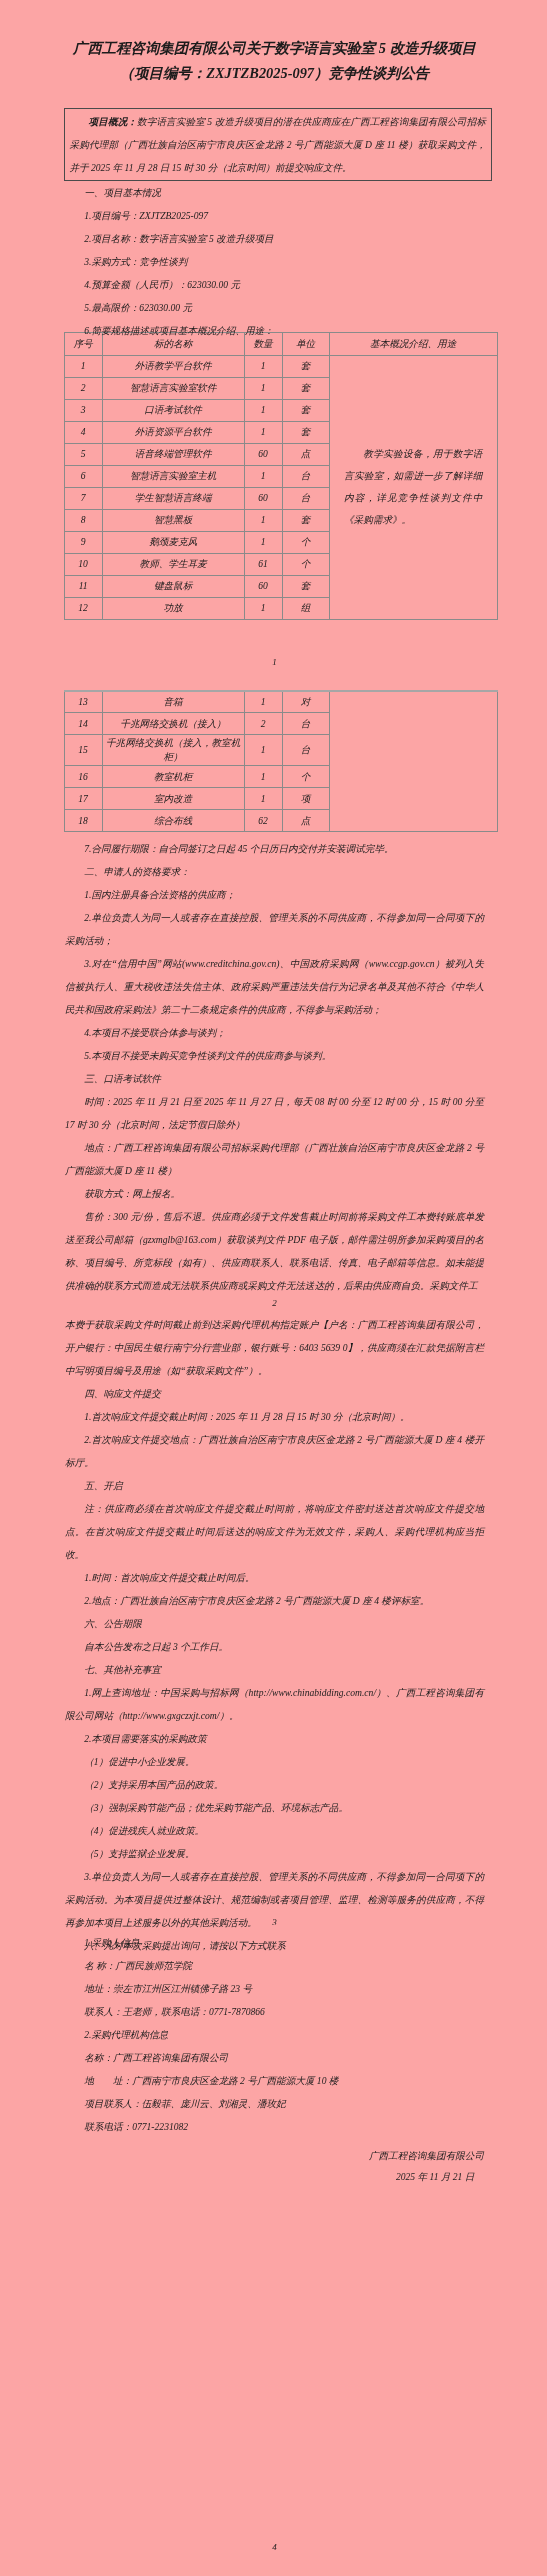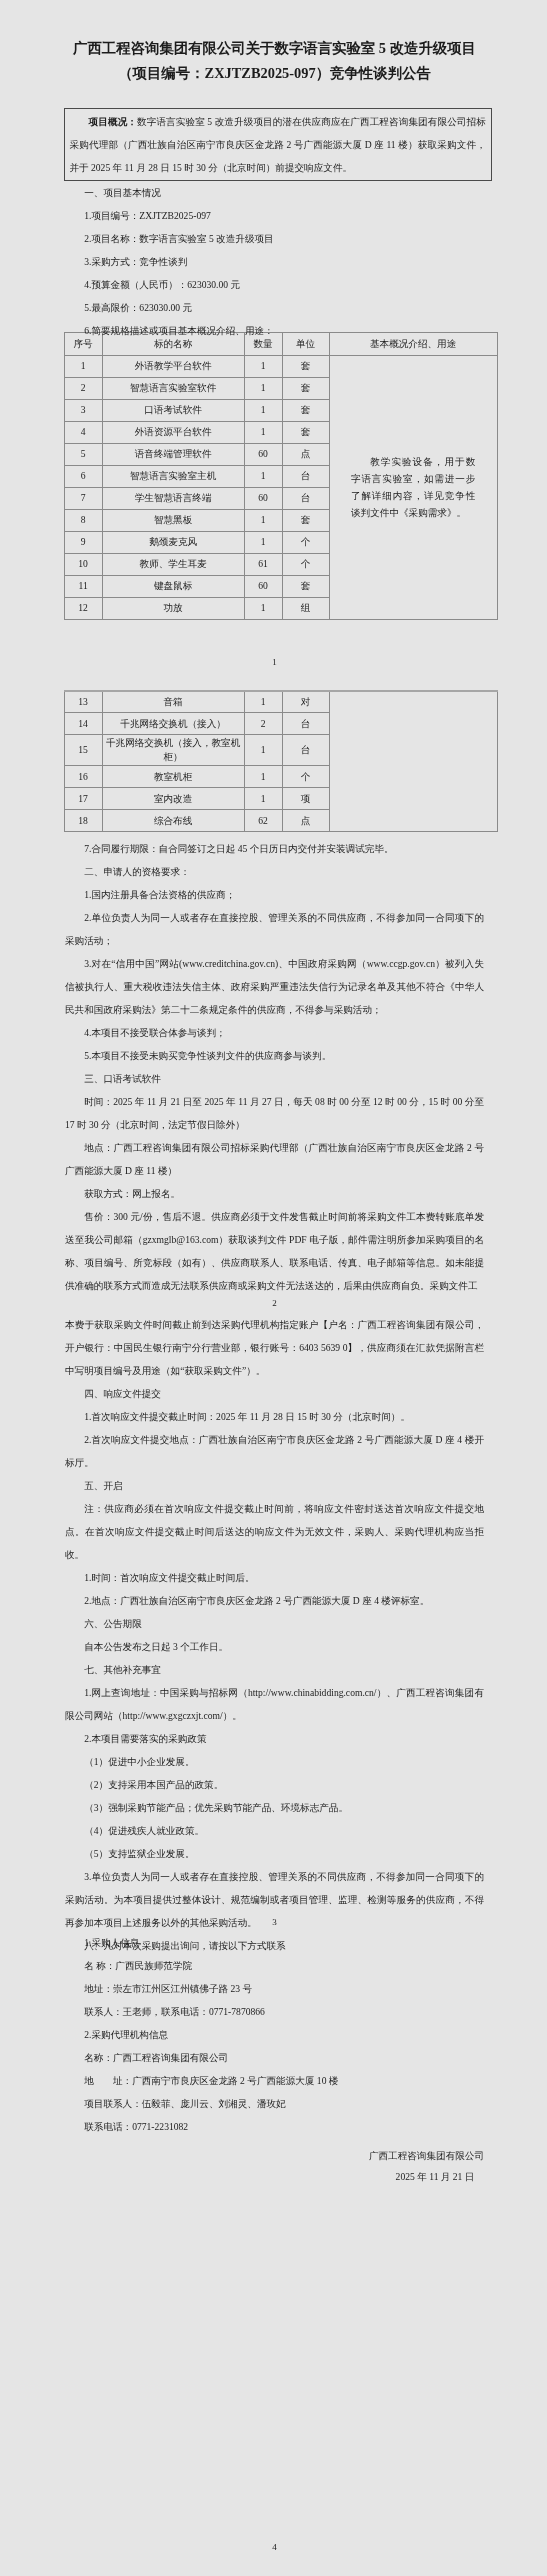--- a/index.html
+++ b/index.html
@@ -1,25 +1,26 @@
 <!DOCTYPE html>
 <html style="font-size:11px"><head>
 <meta charset="utf-8">
 <style>
   html,body{margin:0;padding:0;background:#ffffff;}
   .doc{
     position:relative;
     width:548px;height:2576px;
     box-sizing:border-box;
     padding:0 64px 0 65px;
-    background:#e5e5e5;
+    background:#fca5a5;
     color:#1c1c1c;
     font-family:"Liberation Serif","DejaVu Serif",serif;
     font-size:9.6px;
     overflow:hidden;
+    font-style:italic;
   }
   .title{
     padding-top:36px;
     text-align:center;
     font-weight:bold;
     font-size:14.4px;
     line-height:25px;
   }
   .box{
     margin:22px 0 0 -1.4px;
@@ -51,21 +52,21 @@
     vertical-align:middle;
     font-weight:normal;
     font-size:9.6px;
     padding:0.7px 2.1px;
     box-sizing:border-box;
     overflow:hidden;
   }
   th{height:22.6px;}
   td.note-cell{padding:1.4px 1.4px;}
   .note{
-    margin:16px;line-height:17px;
+    margin:9px;line-height:22px;
     text-align:justify;text-indent:2em;
     padding:0 4px;
   }
   .pagenum{
     text-align:center;
     font-size:9px;
     line-height:18px;
     color:#1c1c1c;
   }
   #pn1{margin-top:33px;}

